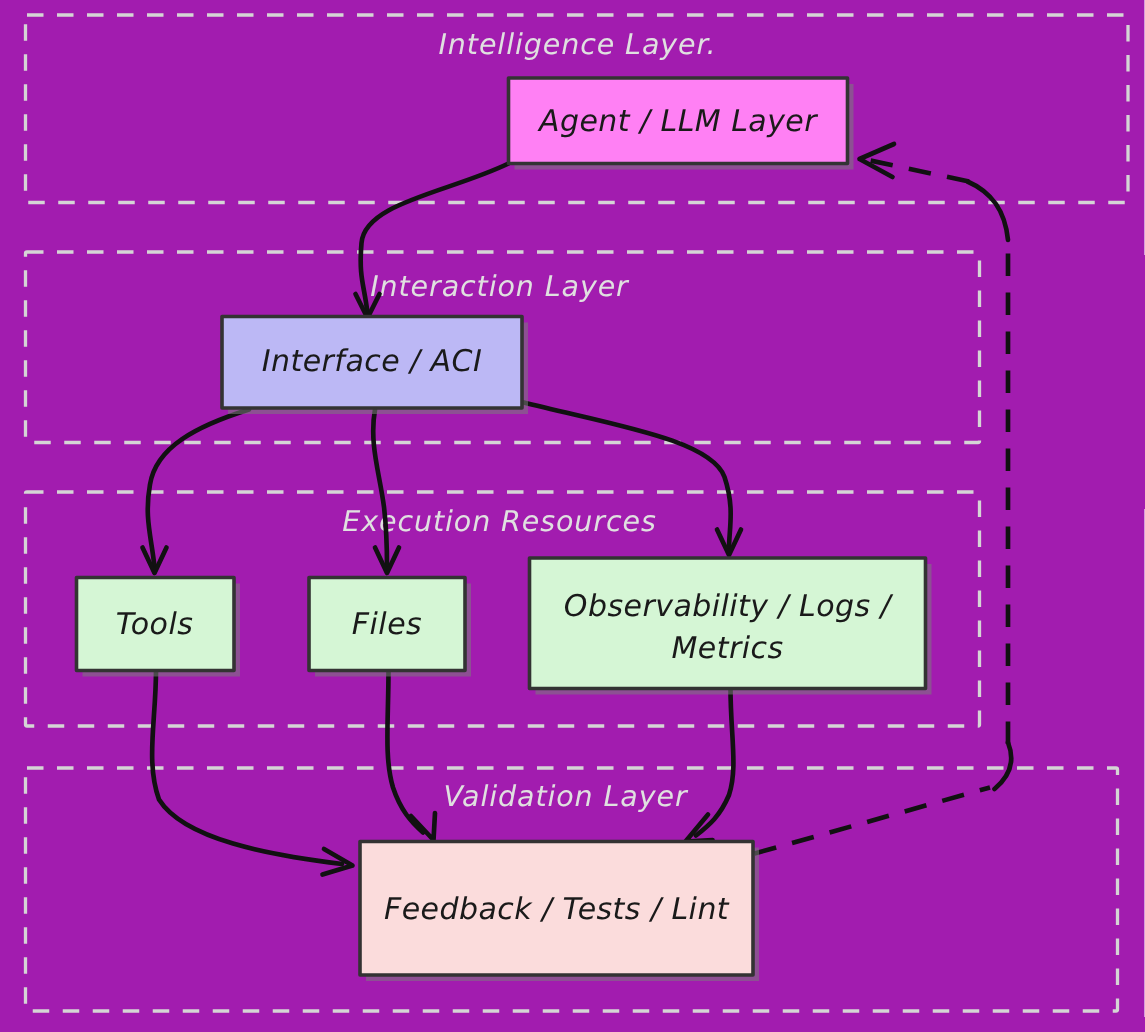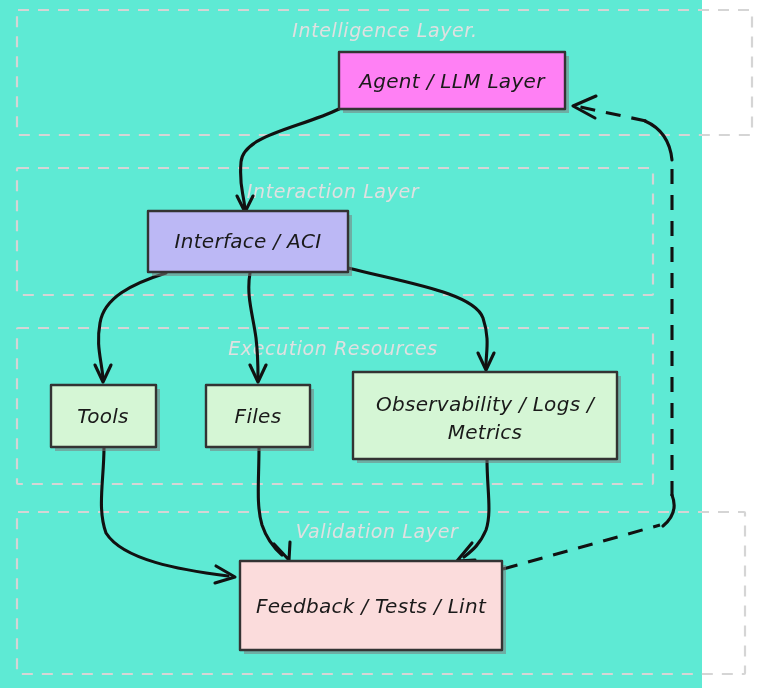--- a/index.html
+++ b/index.html
@@ -8,23 +8,23 @@
     background: #ffffff;
   }
   body {
     width: 763px;
     height: 688px;
     font-family: "DejaVu Sans", sans-serif;
     overflow: hidden;
   }
   #diagram-root {
     position: relative;
-    width: 702px;
+    width: 763px;
     height: 688px;
-    background: #5eead4;
+    background: #a21caf;
     text-decoration: underline;
   }
   svg.diagram {
     position: absolute;
     top: 0;
     left: 0;
     width: 763px;
     height: 688px;
   }
   .group-frame {

